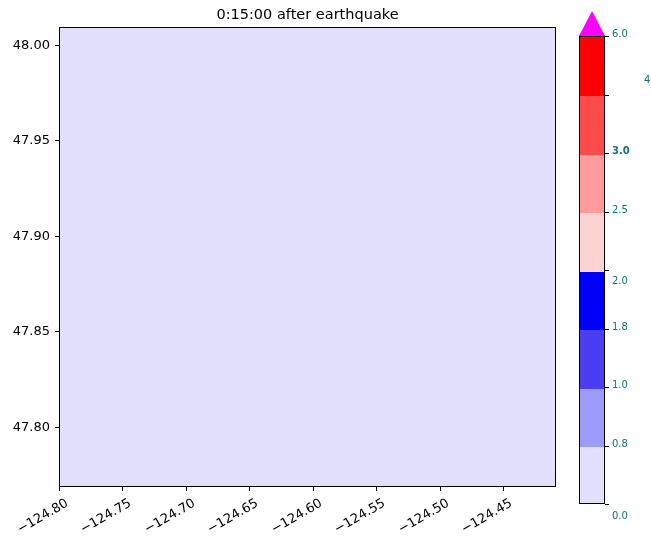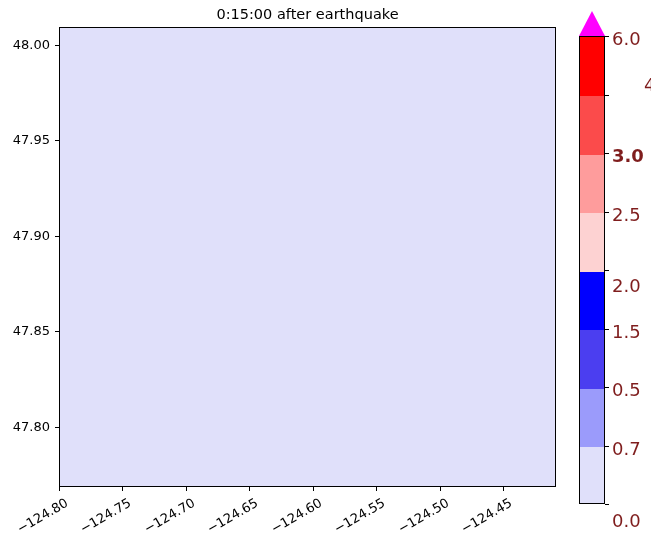--- a/index.html
+++ b/index.html
@@ -131,22 +131,22 @@
   .cbar-tick {
     position: absolute;
     left: 26px;
     width: 4px;
     height: 1.3px;
     background: #000000;
   }
   .cbar-label {
     position: absolute;
     left: 33px;
-    font-size: 18px;
-    color: #7f1d1d;
+    font-size: 10px;
+    color: #0f766e;
     white-space: nowrap;
   }
 </style>
 </head>
 <body>
 
 <div id="figure">
 
   <div id="plot-title">0:15:00 after earthquake</div>
 
@@ -195,25 +195,25 @@
         <div class="cbar-band" style="top: 234px; height: 59px; background: rgb(0, 0, 255);"></div>
         <div class="cbar-band" style="top: 175.5px; height: 59px; background: rgb(253, 210, 210);"></div>
         <div class="cbar-band" style="top: 117px; height: 59px; background: rgb(254, 156, 156);"></div>
         <div class="cbar-band" style="top: 58.5px; height: 59px; background: rgb(251, 75, 75);"></div>
         <div class="cbar-band" style="top: 0px; height: 59px; background: rgb(255, 0, 0);"></div>
       </div>
     <div id="colorbar-ticks">
         <div class="cbar-tick" style="top: 493px;"></div>
         <div class="cbar-label" style="top: 499px;">0.0</div>
         <div class="cbar-tick" style="top: 434.5px;"></div>
-        <div class="cbar-label" style="top: 426.5px;">0.7</div>
+        <div class="cbar-label" style="top: 426.5px;">0.8</div>
         <div class="cbar-tick" style="top: 376px;"></div>
-        <div class="cbar-label" style="top: 368px;">0.5</div>
+        <div class="cbar-label" style="top: 368px;">1.0</div>
         <div class="cbar-tick" style="top: 317.5px;"></div>
-        <div class="cbar-label" style="top: 309.5px;">1.5</div>
+        <div class="cbar-label" style="top: 309.5px;">1.8</div>
         <div class="cbar-tick" style="top: 259px;"></div>
         <div class="cbar-label" style="top: 264px;">2.0</div>
         <div class="cbar-tick" style="top: 200.5px;"></div>
         <div class="cbar-label" style="top: 192.5px; text-align: center;">2.5</div>
         <div class="cbar-tick" style="top: 142px;"></div>
         <div class="cbar-label" style="top: 134px; font-weight: bold;">3.0</div>
         <div class="cbar-tick" style="top: 83.5px;"></div>
         <div class="cbar-label" style="top: 63px; margin-left: 32px;">4.5</div>
         <div class="cbar-tick" style="top: 25px;"></div>
         <div class="cbar-label" style="top: 17px;">6.0</div>

